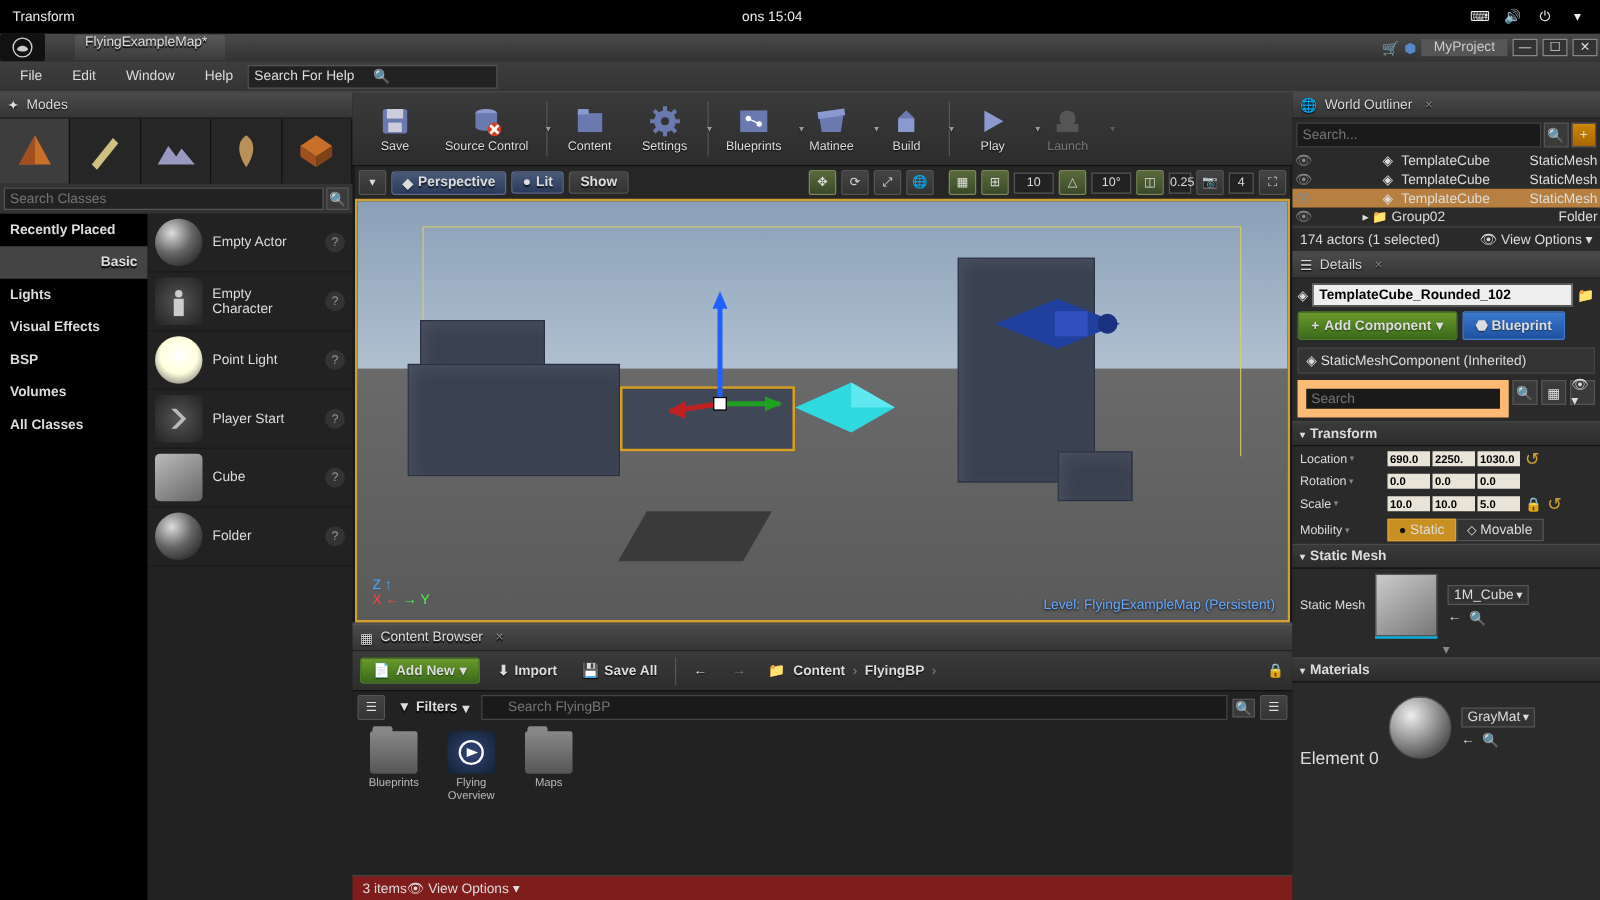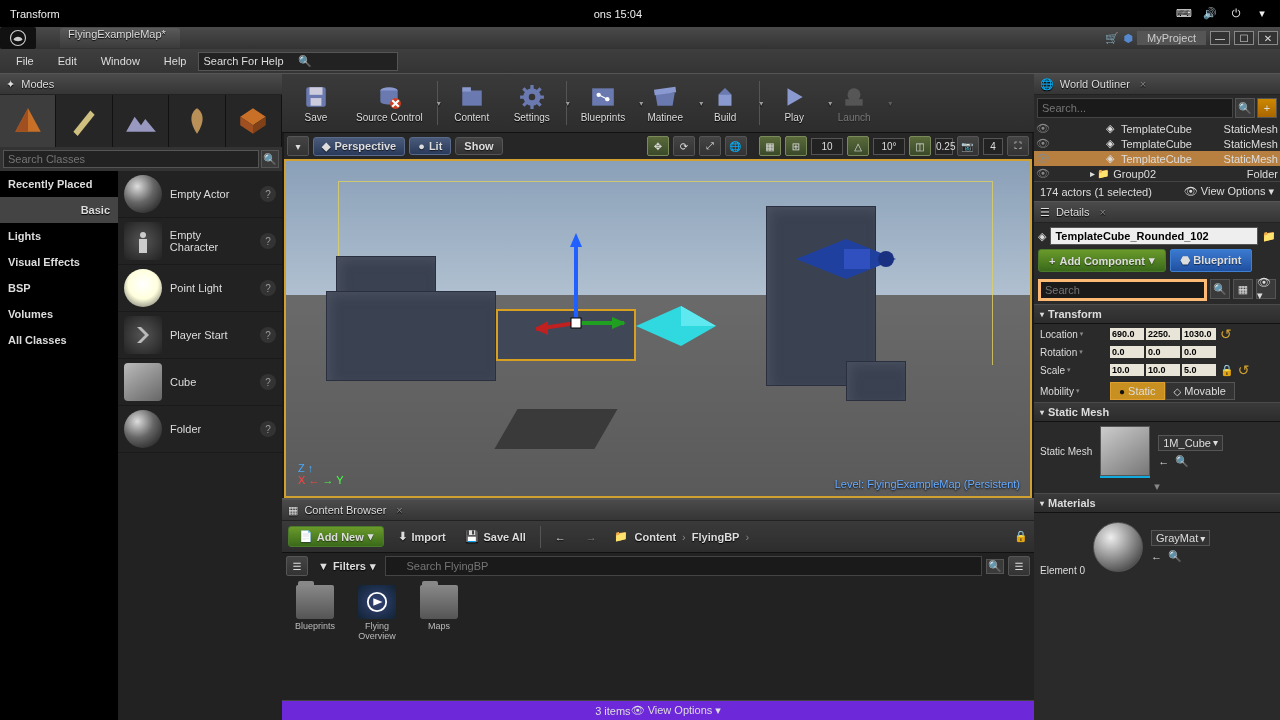--- a/index.html
+++ b/index.html
@@ -97,21 +97,21 @@
 .cb-filter-row { height: 26px; display:flex; align-items:center; padding:0 4px; gap:4px;}
 .cb-filter-row input { flex:1; background:#1a1a1a; border:1px solid #444; padding:3px 20px; color:#888;}
 .cb-body { flex:1; display:flex; padding: 6px 10px; gap: 16px; }
 .asset { width: 46px; display:flex; flex-direction:column; align-items:center; gap:3px;}
 .asset-thumb { width:38px; height:34px; background:#444; border-radius:3px; display:flex; align-items:center; justify-content:center; }
 .asset-thumb.folder { background: linear-gradient(#888,#555); border-radius:2px 2px 3px 3px; position:relative;}
 .asset-thumb.folder::before{content:'';position:absolute;top:-4px;left:2px;width:16px;height:5px;background:#888;border-radius:2px 2px 0 0;}
 .asset-thumb.level { background: radial-gradient(#347,#123); }
 .asset-thumb.level svg{width:22px;height:22px;}
 .asset span { font-size:9px; color:#bbb; text-align:center; line-height:1.1;}
-.cb-status { height:20px; padding:0 8px; display:flex; align-items:center; justify-content:center; background:#6d28d9; border-top:1px solid #444;}
+.cb-status { height:20px; padding:0 8px; display:flex; align-items:center; justify-content:flex-start; background:#7f1d1d; border-top:1px solid #444;}
 
 
 .wo-search { padding: 3px; display: flex; gap:2px;}
 .wo-search input{ flex:1; background:#1a1a1a; border:1px solid #444; padding:2px 4px; color:#888;}
 .wo-btn { width:20px; height:20px; background:#3a3a3a; border:1px solid #555; display:flex; align-items:center; justify-content:center;}
 .wo-btn.add{background:linear-gradient(#c80,#a60);}
 .wo-head { display:flex; background:#333; border-bottom:1px solid #111; font-size:10px;}
 .wo-head div{ padding:2px 6px; border-right:1px solid #111;}
 .wo-rows { }
 .wo-row { display:flex; align-items:center; padding:1px 2px; gap:3px; font-size:10px;}
@@ -120,21 +120,21 @@
 .wo-row .ic{width:12px;}
 .wo-foot { display:flex; justify-content:space-between; padding:3px 6px; align-items:center; border-top:1px solid #444;}
 
 
 .det-name { display:flex; padding:4px; gap:4px; align-items:center;}
 .det-name input{ flex:1; background:#eee; color:#000; border:1px solid #555; padding:2px 4px; font-weight:600;}
 .det-btns { display:flex; padding:0 4px 4px; gap:4px;}
 .btn-blue { background: linear-gradient(#3a7ad0,#2050a0); padding:4px 10px; font-weight:700; border:1px solid #4080d0; border-radius:2px; text-shadow:0 1px 1px #0008;}
 .det-comp { margin:2px 4px; padding:3px 6px; background:#333; border:1px solid #444;}
 .det-search{ padding:3px 4px; display:flex; gap:3px;}
-.det-search input{flex:1; background:#1a1a1a; border:3px solid #fdba74; padding:2px 4px; color:#888;}
+.det-search input{flex:1; background:#1a1a1a; border:7px solid #fdba74; padding:2px 4px; color:#888;}
 .cat-hdr { background: linear-gradient(#3a3a3a,#2c2c2c); padding:3px 6px; font-weight:700; border-top:1px solid #4a4a4a; border-bottom:1px solid #111; display:flex; align-items:center; gap:4px;}
 .cat-hdr::before{content:'▾'; font-size:8px;}
 .prop-row { display:flex; align-items:center; padding:2px 6px; gap:4px;}
 .prop-row .lbl{ width:66px; font-size:10px; display:flex; align-items:center; gap:2px;}
 .prop-row .lbl::after{content:'▾'; font-size:7px; color:#888;}
 .vec3 { display:flex; gap:2px;}
 .vec3 input{ width:34px; background:#e8e4d8; color:#000; border:none; padding:1px 2px; font-size:9px; font-weight:600;}
 .radio-pill { display:flex; }
 .radio-pill div{ padding:2px 8px; background:#333; border:1px solid #555; font-size:10px; display:flex; align-items:center; gap:3px;}
 .radio-pill div.active{ background:#c89020; color:#111; border-color:#e0a030;}
@@ -546,20 +546,21 @@
       </div>
     <div class="det-name">
       <span>◈</span>
       <input value="TemplateCube_Rounded_102" style="">
       <span>📁</span>
     </div>
     <div class="det-btns">
       <div class="btn-green">+ <span>Add Component</span> ▾</div>
       <div class="btn-blue">⬣ <span>Blueprint</span></div>
     </div>
+    <div class="det-comp">◈ <span>StaticMeshComponent (Inherited)</span></div>
     <div class="det-search">
       <input placeholder="Search" style="">
       <div class="wo-btn">🔍</div>
       <div class="wo-btn">▦</div>
       <div class="wo-btn">👁▾</div>
     </div>
 
     <div class="cat-hdr">
         <span>Transform</span>
       </div>
@@ -611,21 +612,21 @@
             <span>🔍</span>
           </div>
       </div>
     </div>
     <div style="text-align:center;color:#888;">▾</div>
 
     <div class="cat-hdr">
         <span>Materials</span>
       </div>
     <div class="mesh-row">
-      <span style="font-size:10px;margin-top:48px;">Element 0</span>
+      <span style="font-size:14px;margin-top:48px;">Element 0</span>
       <div class="mat-thumb"></div>
       <div class="mesh-side">
         <div class="mesh-combo"><span>GrayMat</span> ▾</div>
         <div class="mini-icons">
             <span>←</span>
             <span>🔍</span>
           </div>
       </div>
     </div>
   </div>

